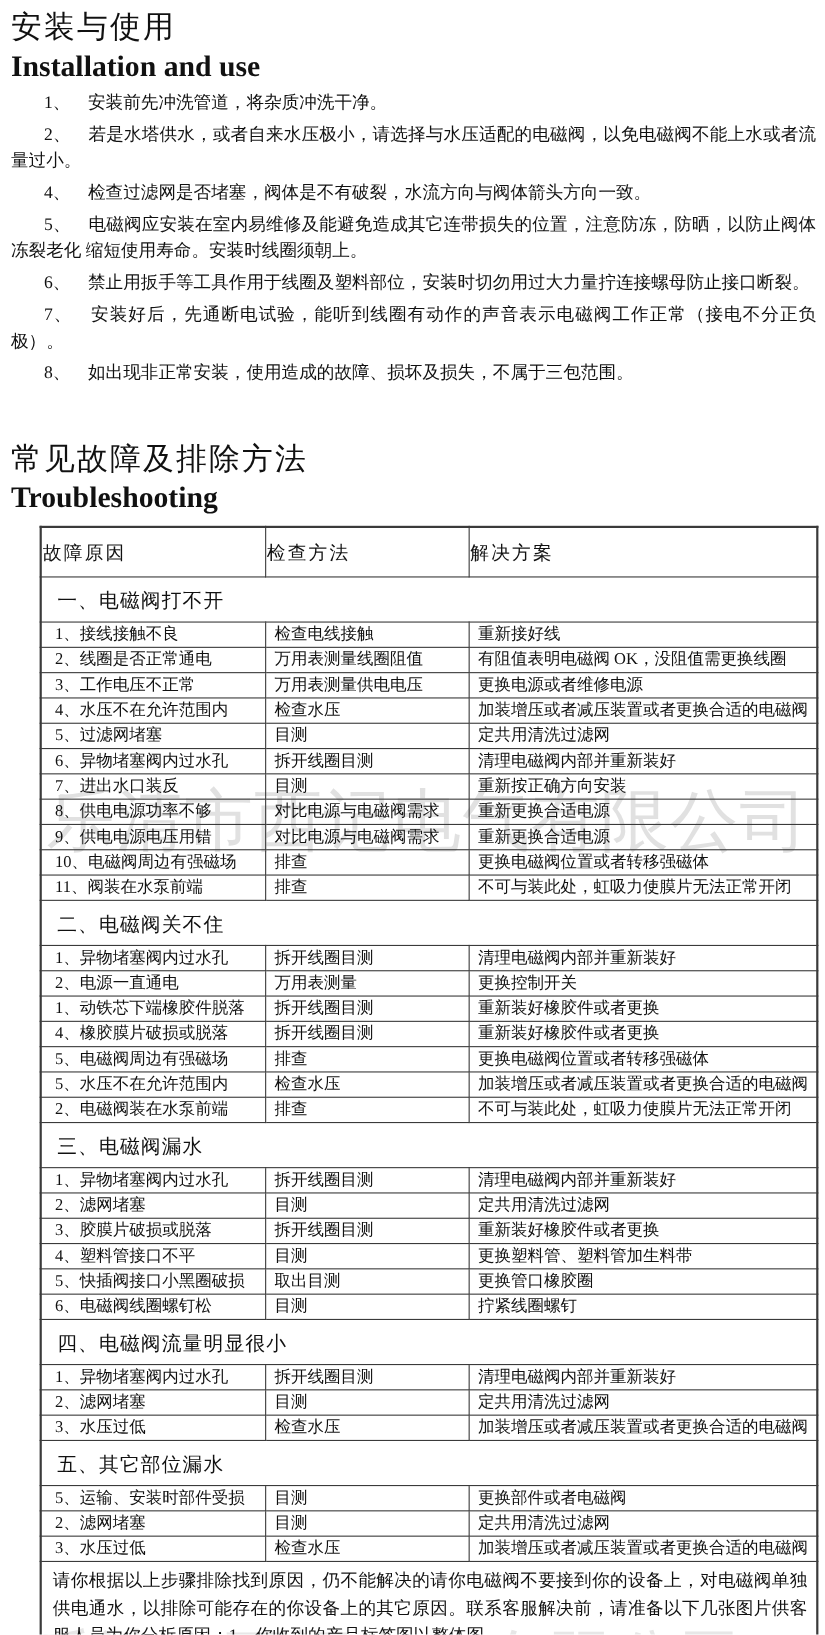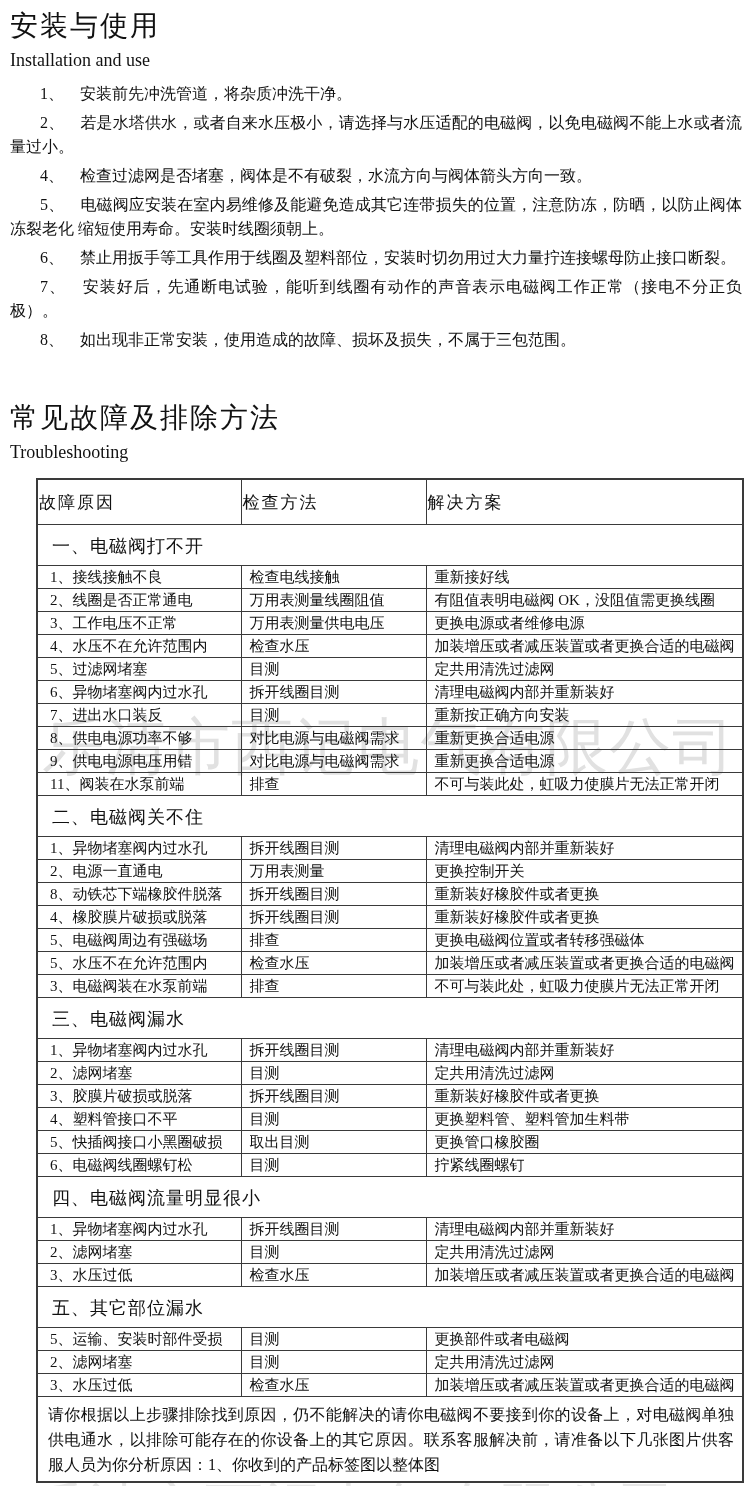--- a/index.html
+++ b/index.html
@@ -7,21 +7,21 @@
     width:750px;height:1486px;
     background:#ffffff;
     color:#111;
     font-family:"Liberation Serif","DejaVu Serif",serif;
     position:relative;
     overflow:hidden;
   }
   .page{position:relative;width:750px;height:1486px;}
   .content{position:relative;z-index:1;padding:6px 6px 0 10px;}
   .cn-title{font-size:28px;font-weight:500;line-height:36px;margin:2px 0 0 0;letter-spacing:2px;}
-  .en-title{font-size:18px;font-weight:400;line-height:32px;margin:0 0 6px 0;}
+  .en-title{font-size:27px;font-weight:700;line-height:32px;margin:0 0 6px 0;}
   .install-list{margin:0 0 0 0;}
   .install-item{
     font-size:16px;line-height:24px;margin:5px 0;
     text-indent:30px;text-align:justify;padding-right:2px;
   }
   .section-2{margin-top:48px;}
   .tbl-wrap{margin:10px 0 0 26px;position:relative;z-index:1;}
   table{
     border-collapse:collapse;table-layout:fixed;width:706px;
     background:transparent;
@@ -141,59 +141,64 @@
               <td class="data">8、供电电源功率不够</td>
               <td class="data m">对比电源与电磁阀需求</td>
               <td class="data m">重新更换合适电源</td>
             </tr>
             <tr>
               <td class="data">9、供电电源电压用错</td>
               <td class="data m">对比电源与电磁阀需求</td>
               <td class="data m">重新更换合适电源</td>
             </tr>
             <tr>
+              <td class="data">10、电磁阀周边有强磁场</td>
+              <td class="data m">排查</td>
+              <td class="data m">更换电磁阀位置或者转移强磁体</td>
+            </tr>
+            <tr>
               <td class="data">11、阀装在水泵前端</td>
               <td class="data m">排查</td>
               <td class="data m">不可与装此处，虹吸力使膜片无法正常开闭</td>
             </tr>
             <tr>
               <td class="section-title" colspan="3">二、电磁阀关不住</td>
             </tr>
             <tr>
               <td class="data">1、异物堵塞阀内过水孔</td>
               <td class="data m">拆开线圈目测</td>
               <td class="data m">清理电磁阀内部并重新装好</td>
             </tr>
             <tr>
               <td class="data">2、电源一直通电</td>
               <td class="data m">万用表测量</td>
               <td class="data m">更换控制开关</td>
             </tr>
             <tr>
-              <td class="data">8、动铁芯下端橡胶件脱落</td>
+              <td class="data">1、动铁芯下端橡胶件脱落</td>
               <td class="data m">拆开线圈目测</td>
               <td class="data m">重新装好橡胶件或者更换</td>
             </tr>
             <tr>
               <td class="data">4、橡胶膜片破损或脱落</td>
               <td class="data m">拆开线圈目测</td>
               <td class="data m">重新装好橡胶件或者更换</td>
             </tr>
             <tr>
               <td class="data">5、电磁阀周边有强磁场</td>
               <td class="data m">排查</td>
               <td class="data m">更换电磁阀位置或者转移强磁体</td>
             </tr>
             <tr>
               <td class="data">5、水压不在允许范围内</td>
               <td class="data m">检查水压</td>
               <td class="data m">加装增压或者减压装置或者更换合适的电磁阀</td>
             </tr>
             <tr>
-              <td class="data">3、电磁阀装在水泵前端</td>
+              <td class="data">2、电磁阀装在水泵前端</td>
               <td class="data m">排查</td>
               <td class="data m">不可与装此处，虹吸力使膜片无法正常开闭</td>
             </tr>
             <tr>
               <td class="section-title" colspan="3">三、电磁阀漏水</td>
             </tr>
             <tr>
               <td class="data">1、异物堵塞阀内过水孔</td>
               <td class="data m">拆开线圈目测</td>
               <td class="data m">清理电磁阀内部并重新装好</td>

